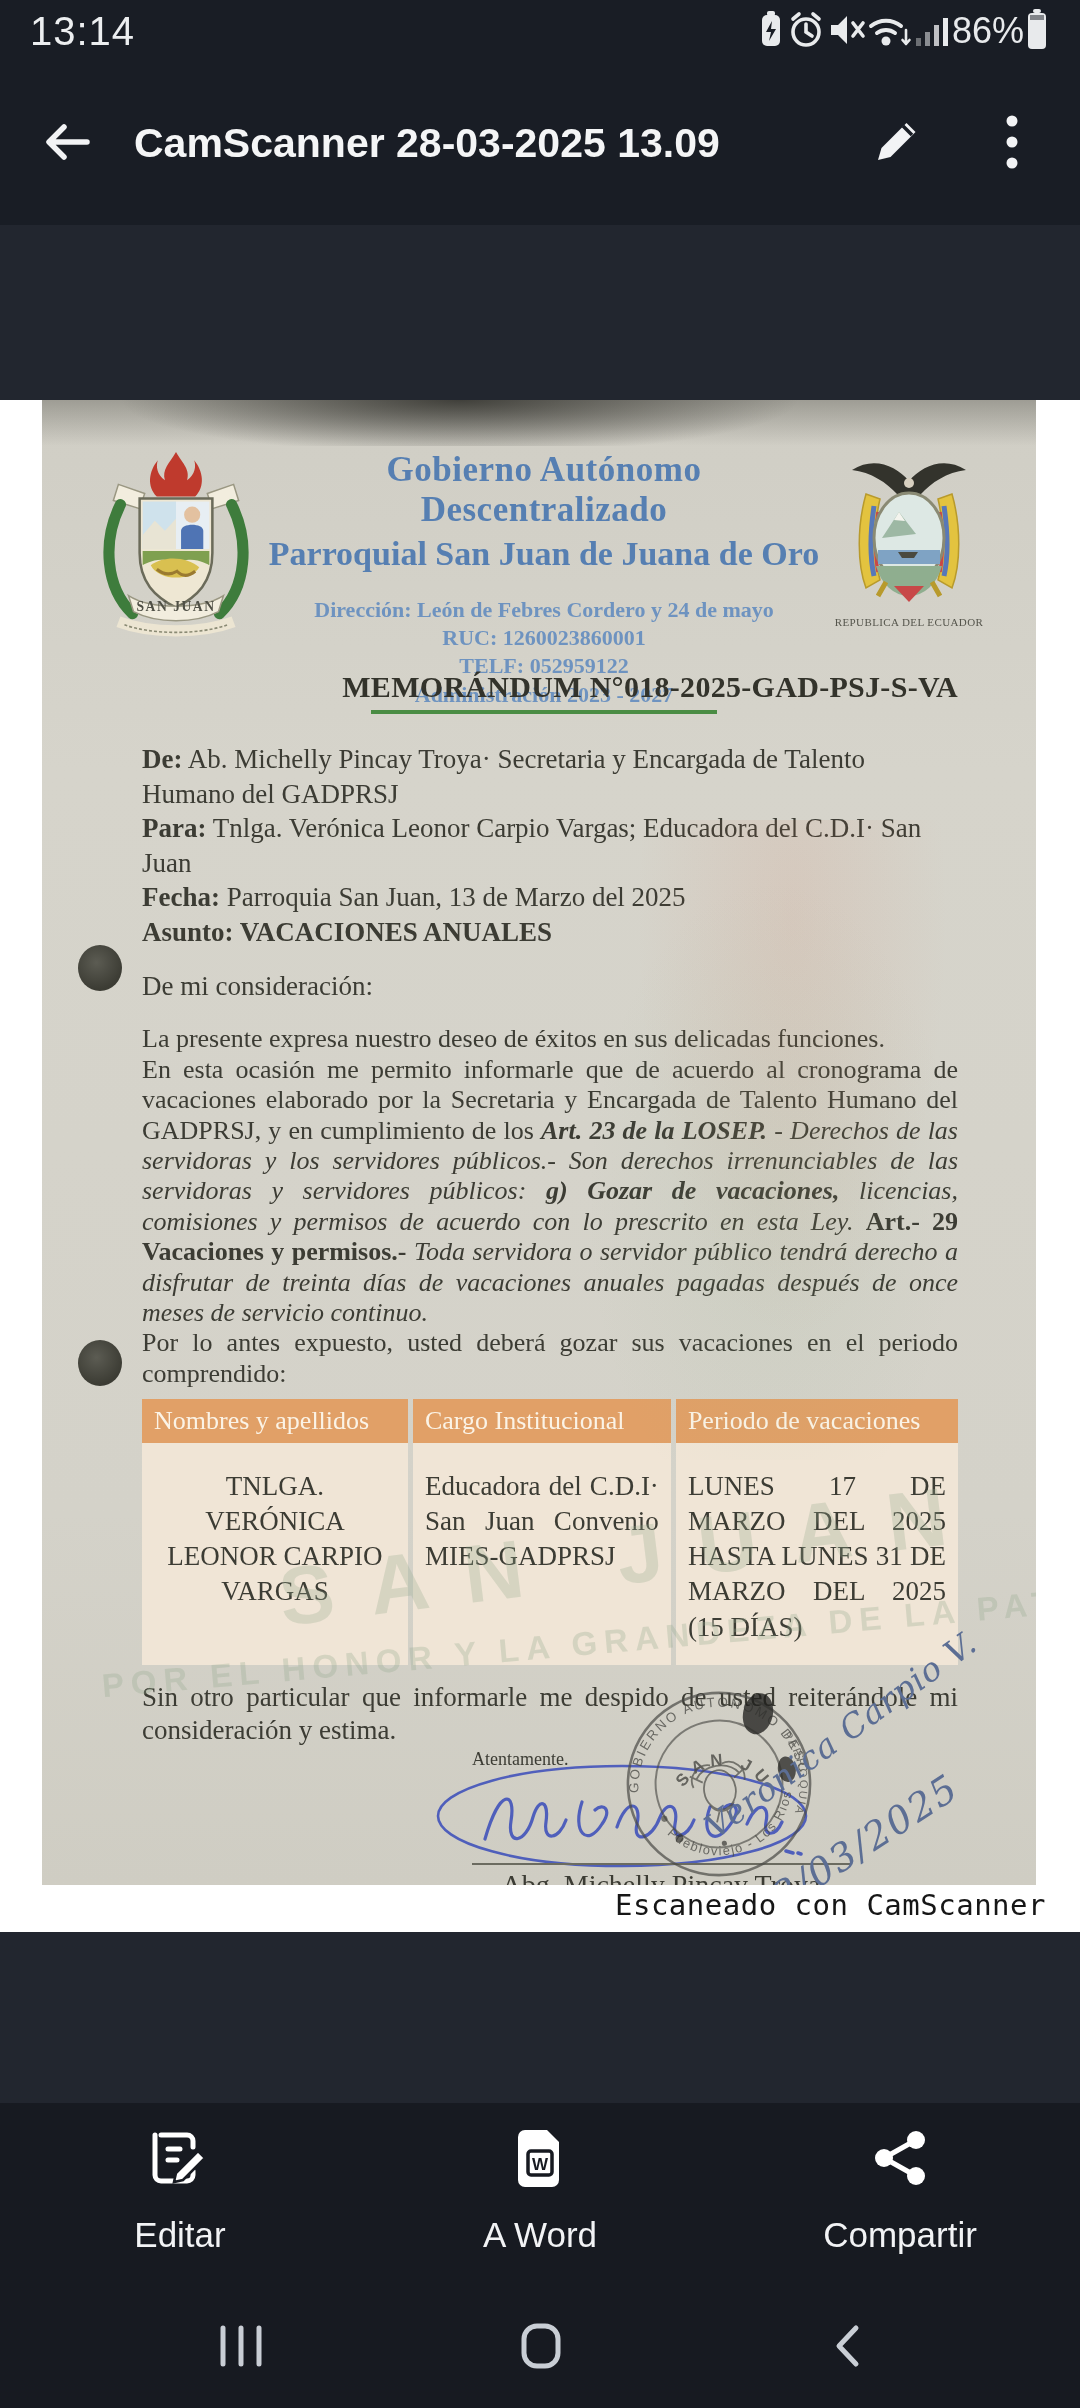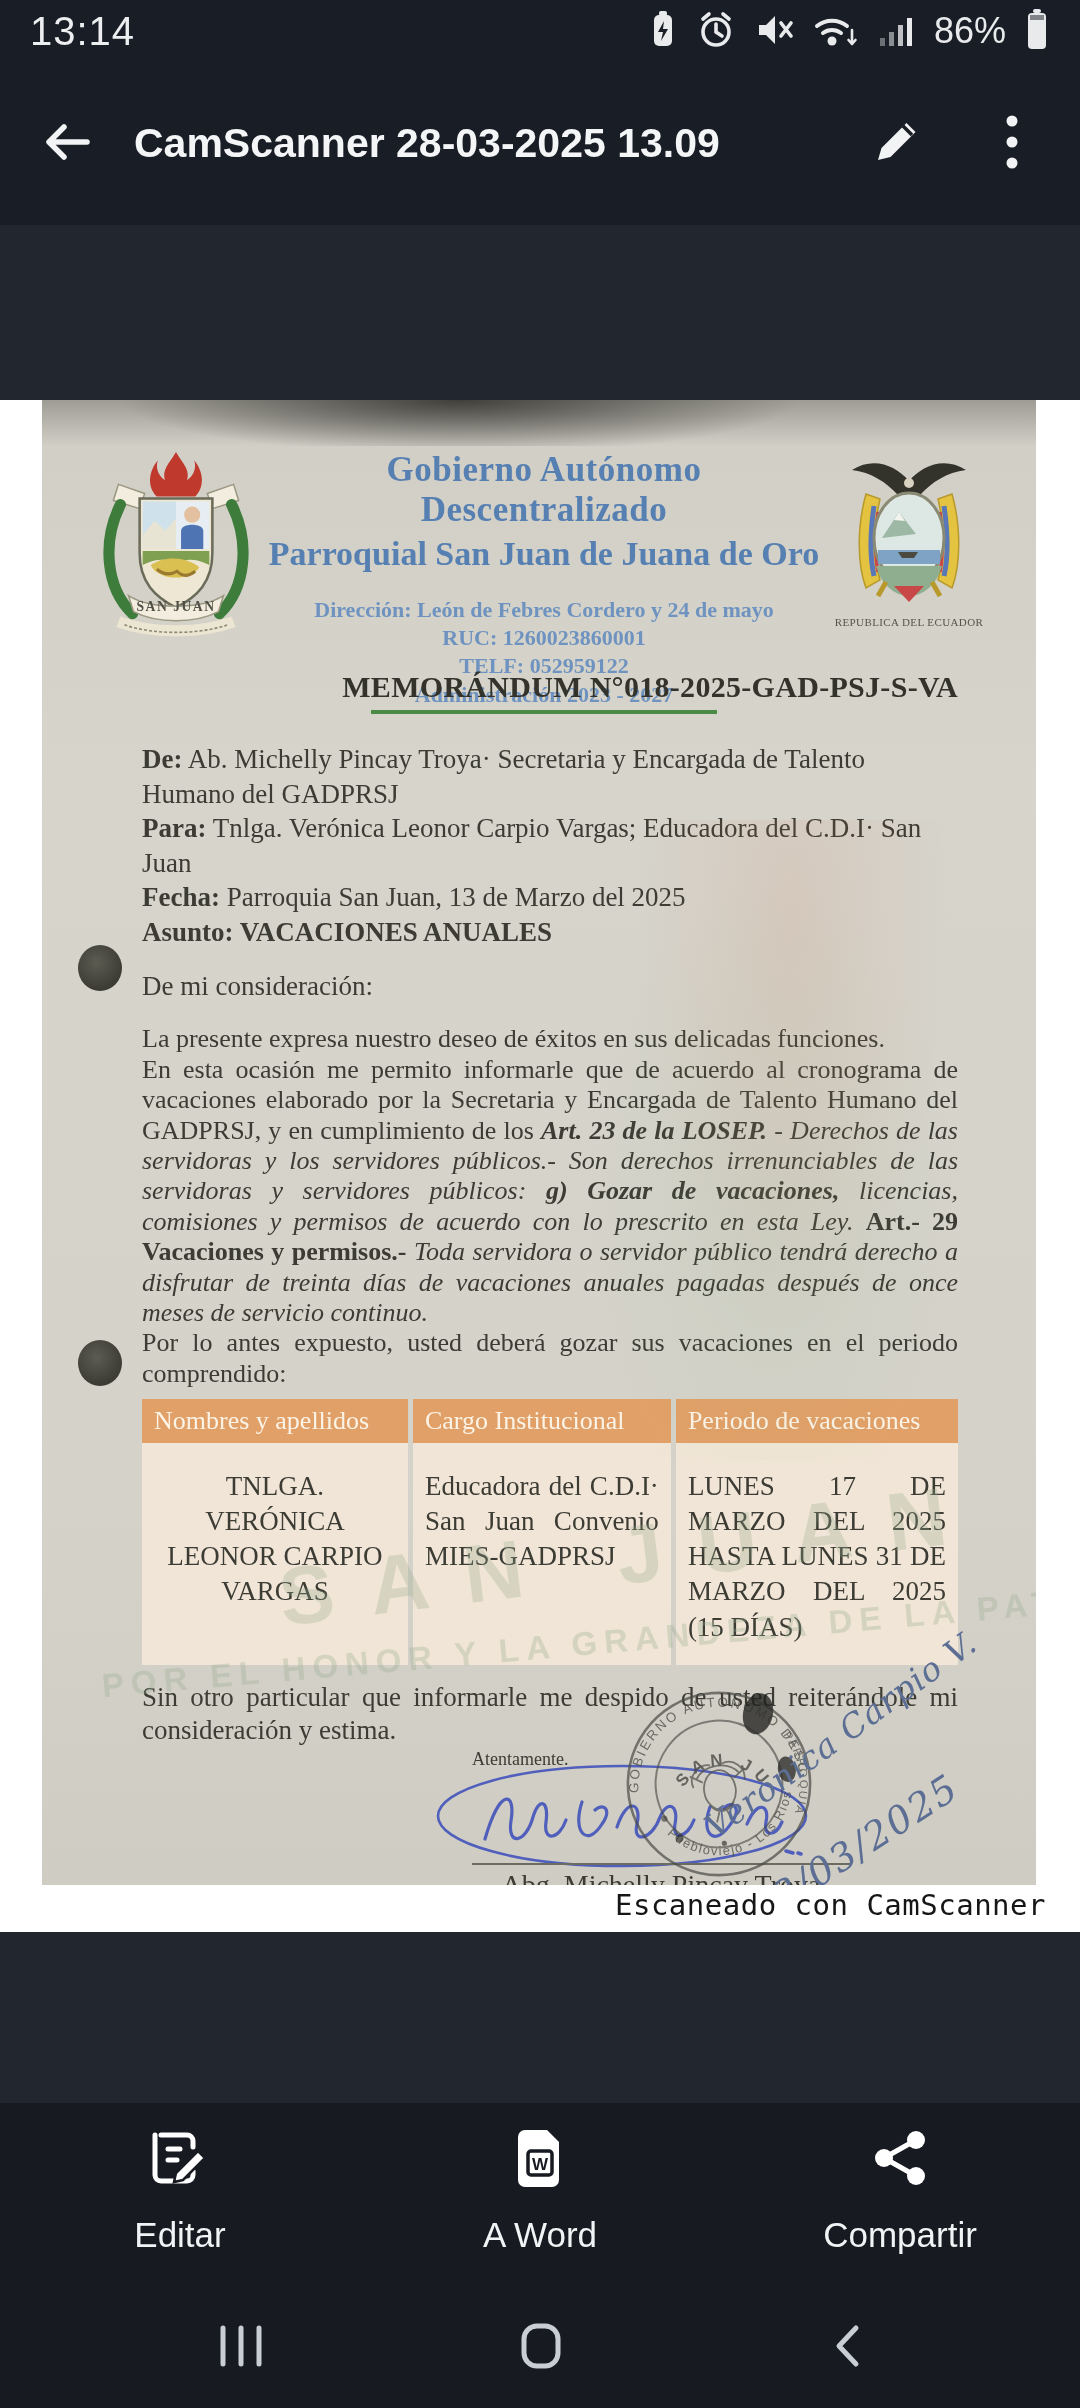--- a/index.html
+++ b/index.html
@@ -3,21 +3,21 @@
 <meta charset="utf-8">
 <style>
   html,body{margin:0;padding:0}
   body{width:1080px;height:2408px;background:#22262f;overflow:hidden;
        font-family:"Liberation Sans",sans-serif;position:relative}
 
   
   #status-bar{height:62px;background:#191d25;display:flex;align-items:center;
               justify-content:space-between;padding:0 30px;box-sizing:border-box}
   .sb-time{color:#eceef0;font-size:40px;font-weight:500;letter-spacing:1px}
-  .sb-right{display:flex;align-items:center;gap:18px;color:#e8eaec}
+  .sb-right{display:flex;align-items:center;gap:0;color:#e8eaec}
   .sb-pct{font-size:36px;font-weight:400}
 
   
   #app-bar{height:163px;background:#191d25;display:flex;align-items:center;
            padding:0 30px;box-sizing:border-box}
   .ab-btn{width:76px;height:76px;display:flex;align-items:center;justify-content:center}
   .ab-title{color:#f4f5f6;font-size:41px;font-weight:700;flex:1;margin-left:28px;white-space:nowrap;
             overflow:hidden;text-overflow:ellipsis}
   #gap-top{height:175px;background:#22262f}
 

